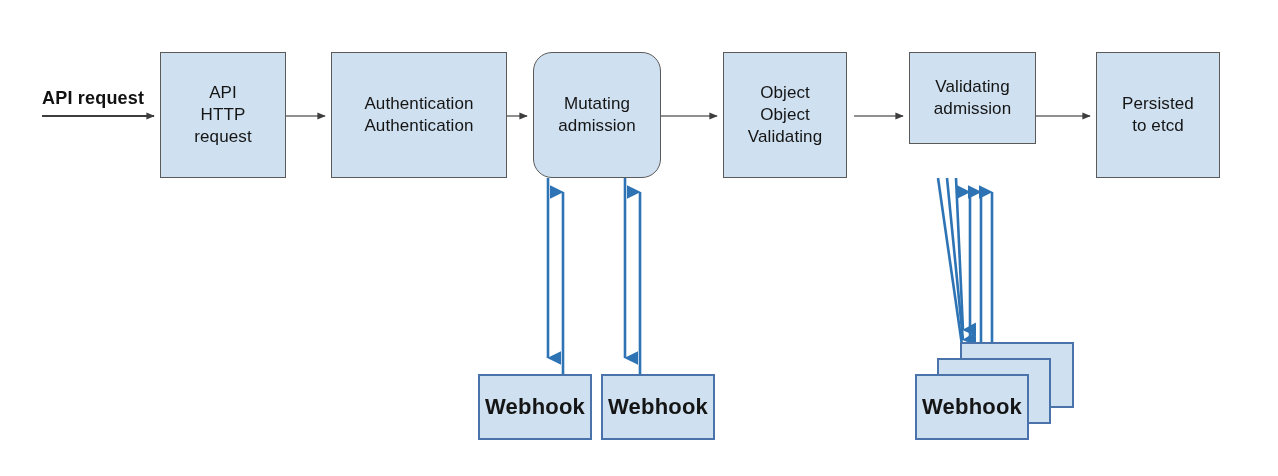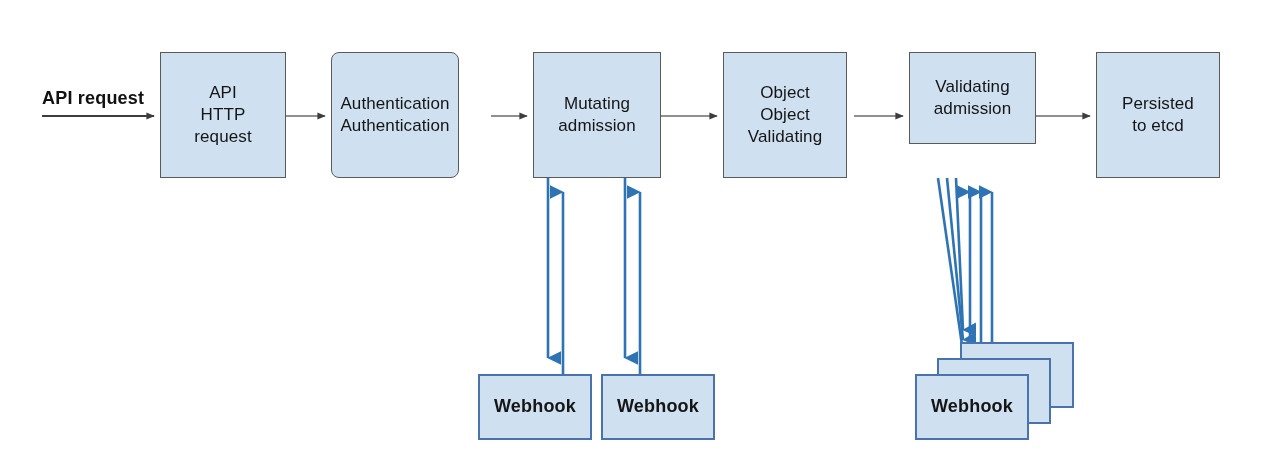--- a/index.html
+++ b/index.html
@@ -38,21 +38,21 @@
     color: #151515;
   }
   .stage-node {
     border: 1.6px solid #5a5a5a;
     font-size: 17px;
     line-height: 1.30;
     letter-spacing: 0.1px;
   }
   .webhook-node {
     border: 2px solid #4a72ab;
-    font-size: 18px;
+    font-size: 22px;
     font-weight: 700;
     line-height: 1.2;
     letter-spacing: 0.2px;
   }
   .webhook-stack-back {
     background: #cfe0f0;
     border: 2px solid #4a72ab;
     position: absolute;
     box-sizing: border-box;
   }
@@ -129,28 +129,28 @@
   <div class="edge-label" style="left:42px; top:88px;">API request</div>
 
   <div class="node stage-node" style="left:160px; top:52px; width:126px; height:126px;">
     <div>
       <div>API</div>
       <div>HTTP</div>
       <div>request</div>
     </div>
   </div>
 
-  <div class="node stage-node" style="left:331px; top:52px; width:128px; height:126px;border-radius:8px;">
+  <div class="node stage-node" style="left:331px; top:52px; width:176px; height:126px;">
     <div>
       <div>Authentication</div>
       <div>Authentication</div>
     </div>
   </div>
 
-  <div class="node stage-node" style="left:533px; top:52px; width:128px; height:126px;">
+  <div class="node stage-node" style="left:533px; top:52px; width:128px; height:126px;border-radius:19px;">
     <div>
       <div>Mutating</div>
       <div>admission</div>
     </div>
   </div>
 
   <div class="node stage-node" style="left:723px; top:52px; width:124px; height:126px;">
     <div>
       <div>Object</div>
       <div>Object</div>

